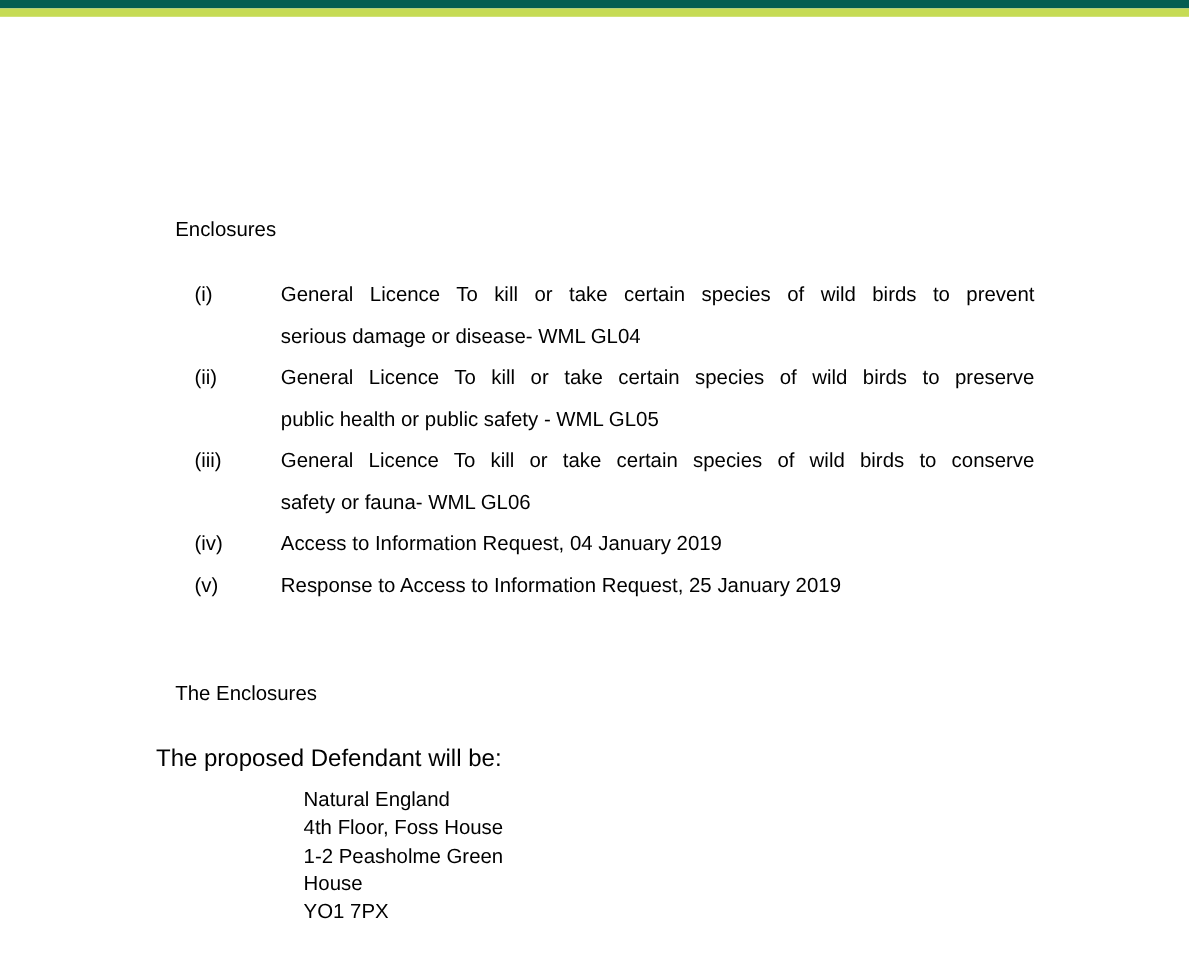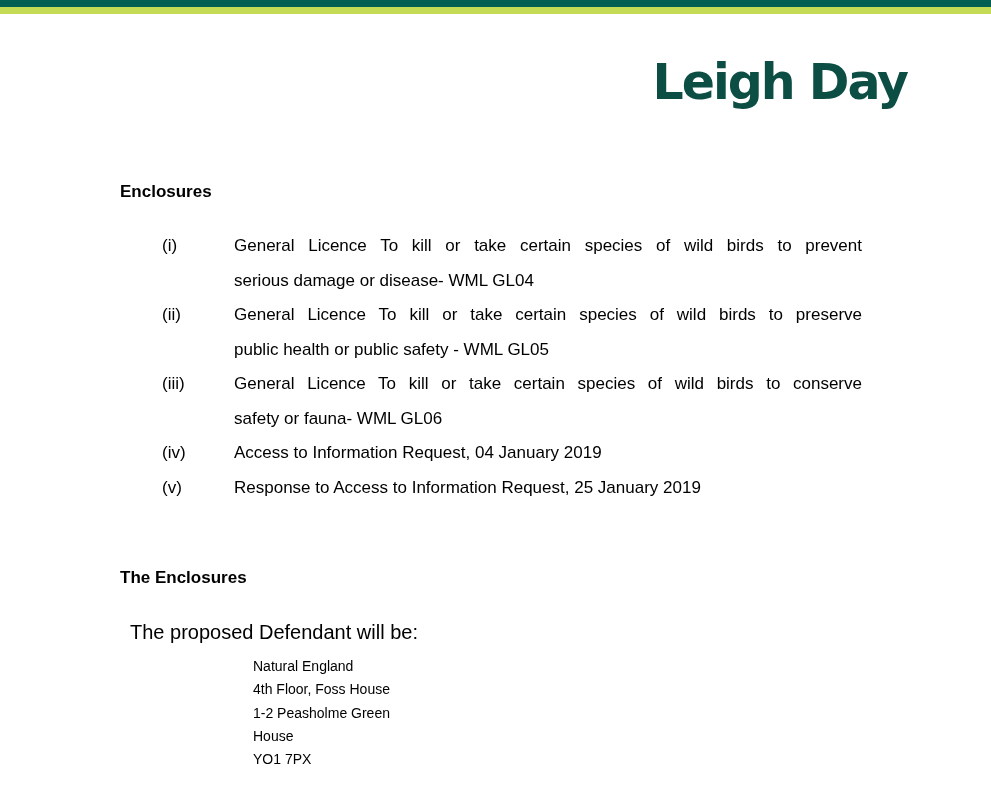--- a/index.html
+++ b/index.html
@@ -35,23 +35,23 @@
     font-family: "DejaVu Sans", sans-serif;
     font-weight: bold;
     font-size: 49px;
     line-height: 1;
     letter-spacing: -2px;
     color: #0C4E43;
     white-space: nowrap;
   }
   .h-bold {
     position: absolute;
-    left: 120px;
+    left: 146px;
     font-size: 17px;
-    font-weight: bold;
+    font-weight: normal;
     line-height: 20px;
     white-space: nowrap;
   }
   .heading-enclosures { top: 182px; }
   .heading-defendant  { top: 568px; }
   .intro {
     position: absolute;
     left: 130px;
     top: 622px;
     font-size: 20px;
@@ -80,33 +80,32 @@
   }
   .enc-line { }
   .justify-full {
     text-align: justify;
     text-align-last: justify;
   }
   .address {
     position: absolute;
     left: 253px;
     top: 655px;
-    font-size: 14px;
+    font-size: 17px;
     line-height: 23.3px;
   }
 </style>
 </head>
 <body>
 
 <div class="page">
 
   <div class="bar-dark"></div>
   <div class="bar-green"></div>
 
-  <div class="logo">Leigh Day</div>
 
   <div class="h-bold heading-enclosures">Enclosures</div>
 
   <div class="enc-list">
 
     <div class="enc-item">
       <span class="enc-marker">(i)</span>
       <div class="enc-text">
         <div class="enc-line justify-full">General Licence To kill or take certain species of wild birds to prevent</div>
         <div class="enc-line">serious damage or disease- WML GL04</div>

